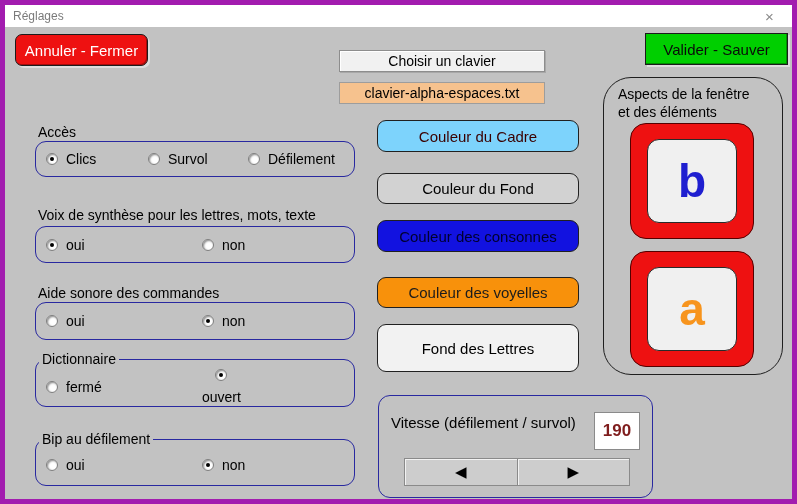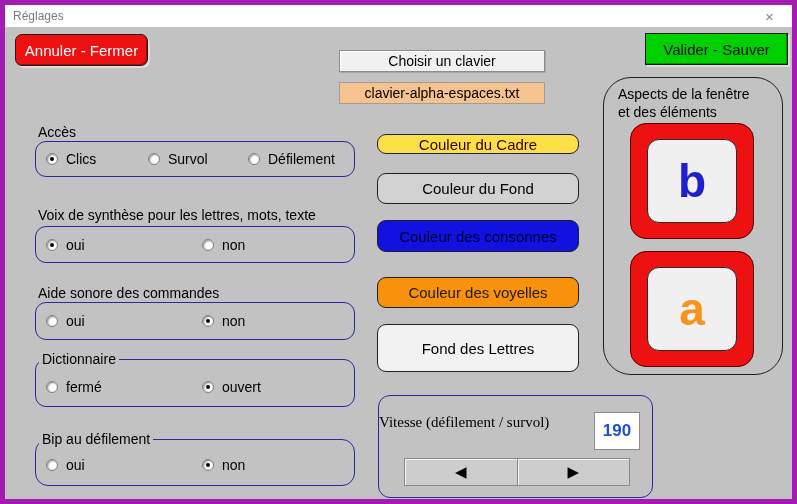--- a/index.html
+++ b/index.html
@@ -92,26 +92,26 @@
     width:90px; height:84px; border:1px solid #2a2a2a; border-radius:12px;
     display:flex; align-items:center; justify-content:center;
     font-size:46px; font-weight:bold; line-height:1;
   }
 
   
   .speed-box {
     position:absolute; left:373px; top:390px; width:275px; height:103px;
     border:1px solid #2828a0; border-radius:12px;
   }
-  .speed-label { position:absolute; left:0; top:18px; font-size:15px; color:#000;font-family:Liberation Serif, serif; }
+  .speed-label { position:absolute; left:12px; top:18px; font-size:15px; color:#000; }
   .speed-value {
     position:absolute; left:215px; top:16px; width:46px; height:38px;
     background:#ffffff; border:1px solid #8a8a8a;
     display:flex; align-items:center; justify-content:center;
-    font-size:17px; font-weight:bold; color:#1d4ed8;
+    font-size:17px; font-weight:bold; color:#7f1d1d;
   }
   .speed-scroll {
     position:absolute; left:25px; top:62px; width:226px; height:28px;
     display:flex; border:1px solid #8a8a8a; background:#cdcdcd;
   }
   .scroll-btn {
     flex:1; display:flex; align-items:center; justify-content:center;
     font-size:15px; color:#000; box-shadow:inset 1px 1px 0 #f2f2f2; cursor:default;
   }
   .scroll-btn + .scroll-btn { border-left:1px solid #8a8a8a; box-shadow:inset 1px 1px 0 #f2f2f2; }
@@ -176,43 +176,43 @@
       <span class="radio-label">non</span>
     </label>
   </div>
 
   <div class="group-box" style="top:354px; height:48px;">
     <span class="legend">Dictionnaire</span>
     <label class="radio-item" style="left:10px; top:58%;">
       <span class="radio"></span>
       <span class="radio-label">fermé</span>
     </label>
-    <label class="radio-item" style="left:166px; top:58%;">
+    <label class="radio-item" style="left:166px; top:58%;flex-direction:column;">
       <span class="radio selected">
           <span class="dot"></span>
         </span>
       <span class="radio-label">ouvert</span>
     </label>
   </div>
 
-  <div class="group-box" style="top:434px; height:47px;border-radius:13px;">
+  <div class="group-box" style="top:434px; height:47px;">
     <span class="legend">Bip au défilement</span>
     <label class="radio-item" style="left:10px; top:55%;">
       <span class="radio"></span>
       <span class="radio-label">oui</span>
     </label>
     <label class="radio-item" style="left:166px; top:55%;">
       <span class="radio selected">
           <span class="dot"></span>
         </span>
       <span class="radio-label">non</span>
     </label>
   </div>
 
-  <div class="color-btn" style="top: 115px; height: 20px; background: #fde047; color: rgb(58, 0, 0); margin-top: 14px;">Couleur du Cadre</div>
+  <div class="color-btn" style="top: 115px; height: 32px; background: #7dd3fc; color: rgb(58, 0, 0);">Couleur du Cadre</div>
   <div class="color-btn" style="top: 168px; height: 31px; background: rgb(210, 210, 210); color: rgb(0, 0, 0);">Couleur du Fond</div>
   <div class="color-btn" style="top: 215px; height: 32px; background: rgb(18, 18, 224); color: rgb(0, 0, 48);">Couleur des consonnes</div>
   <div class="color-btn" style="top: 272px; height: 31px; background: rgb(248, 145, 11); color: rgb(28, 28, 28);">Couleur des voyelles</div>
   <div class="color-btn" style="top: 319px; height: 48px; background: rgb(242, 242, 242); color: rgb(0, 0, 0);">Fond des Lettres</div>
 
   <div class="aspects-panel">
     <div class="aspects-title" style="top:8px;">Aspects de la fenêtre</div>
     <div class="aspects-title" style="top:26px;">et des éléments</div>
     <div class="tile" style="top: 45px; background: rgb(238, 17, 17);">
       <div class="tile-inner" style="color: rgb(31, 31, 208); background: rgb(240, 240, 240);">b</div>

